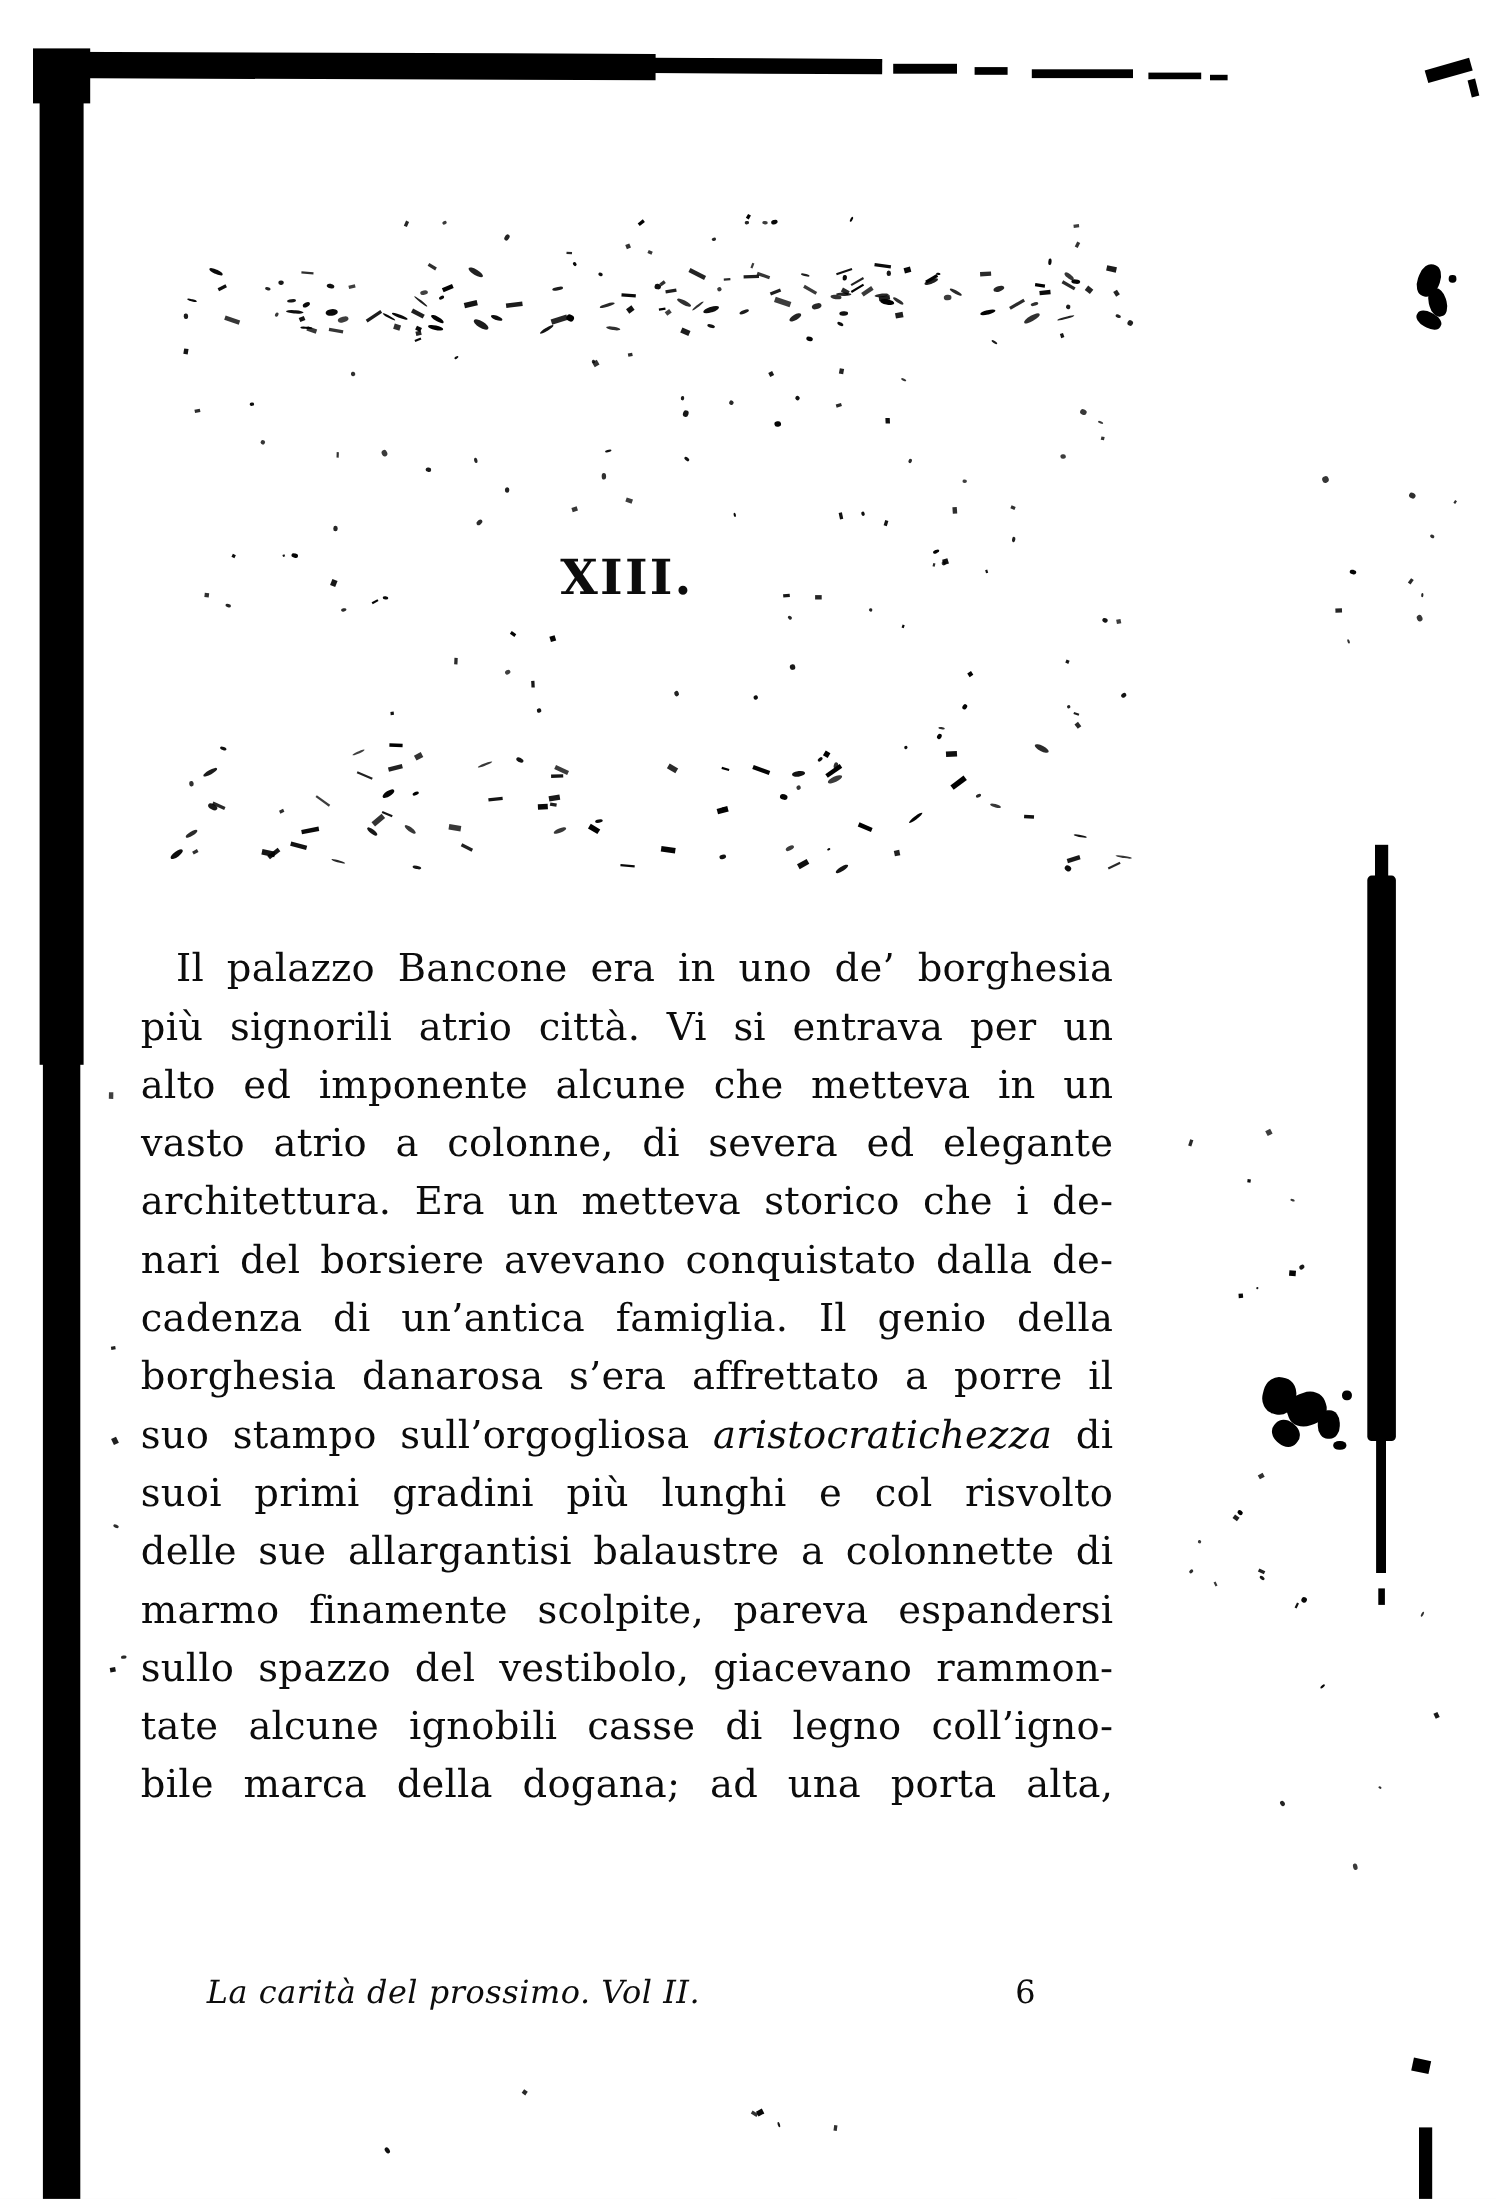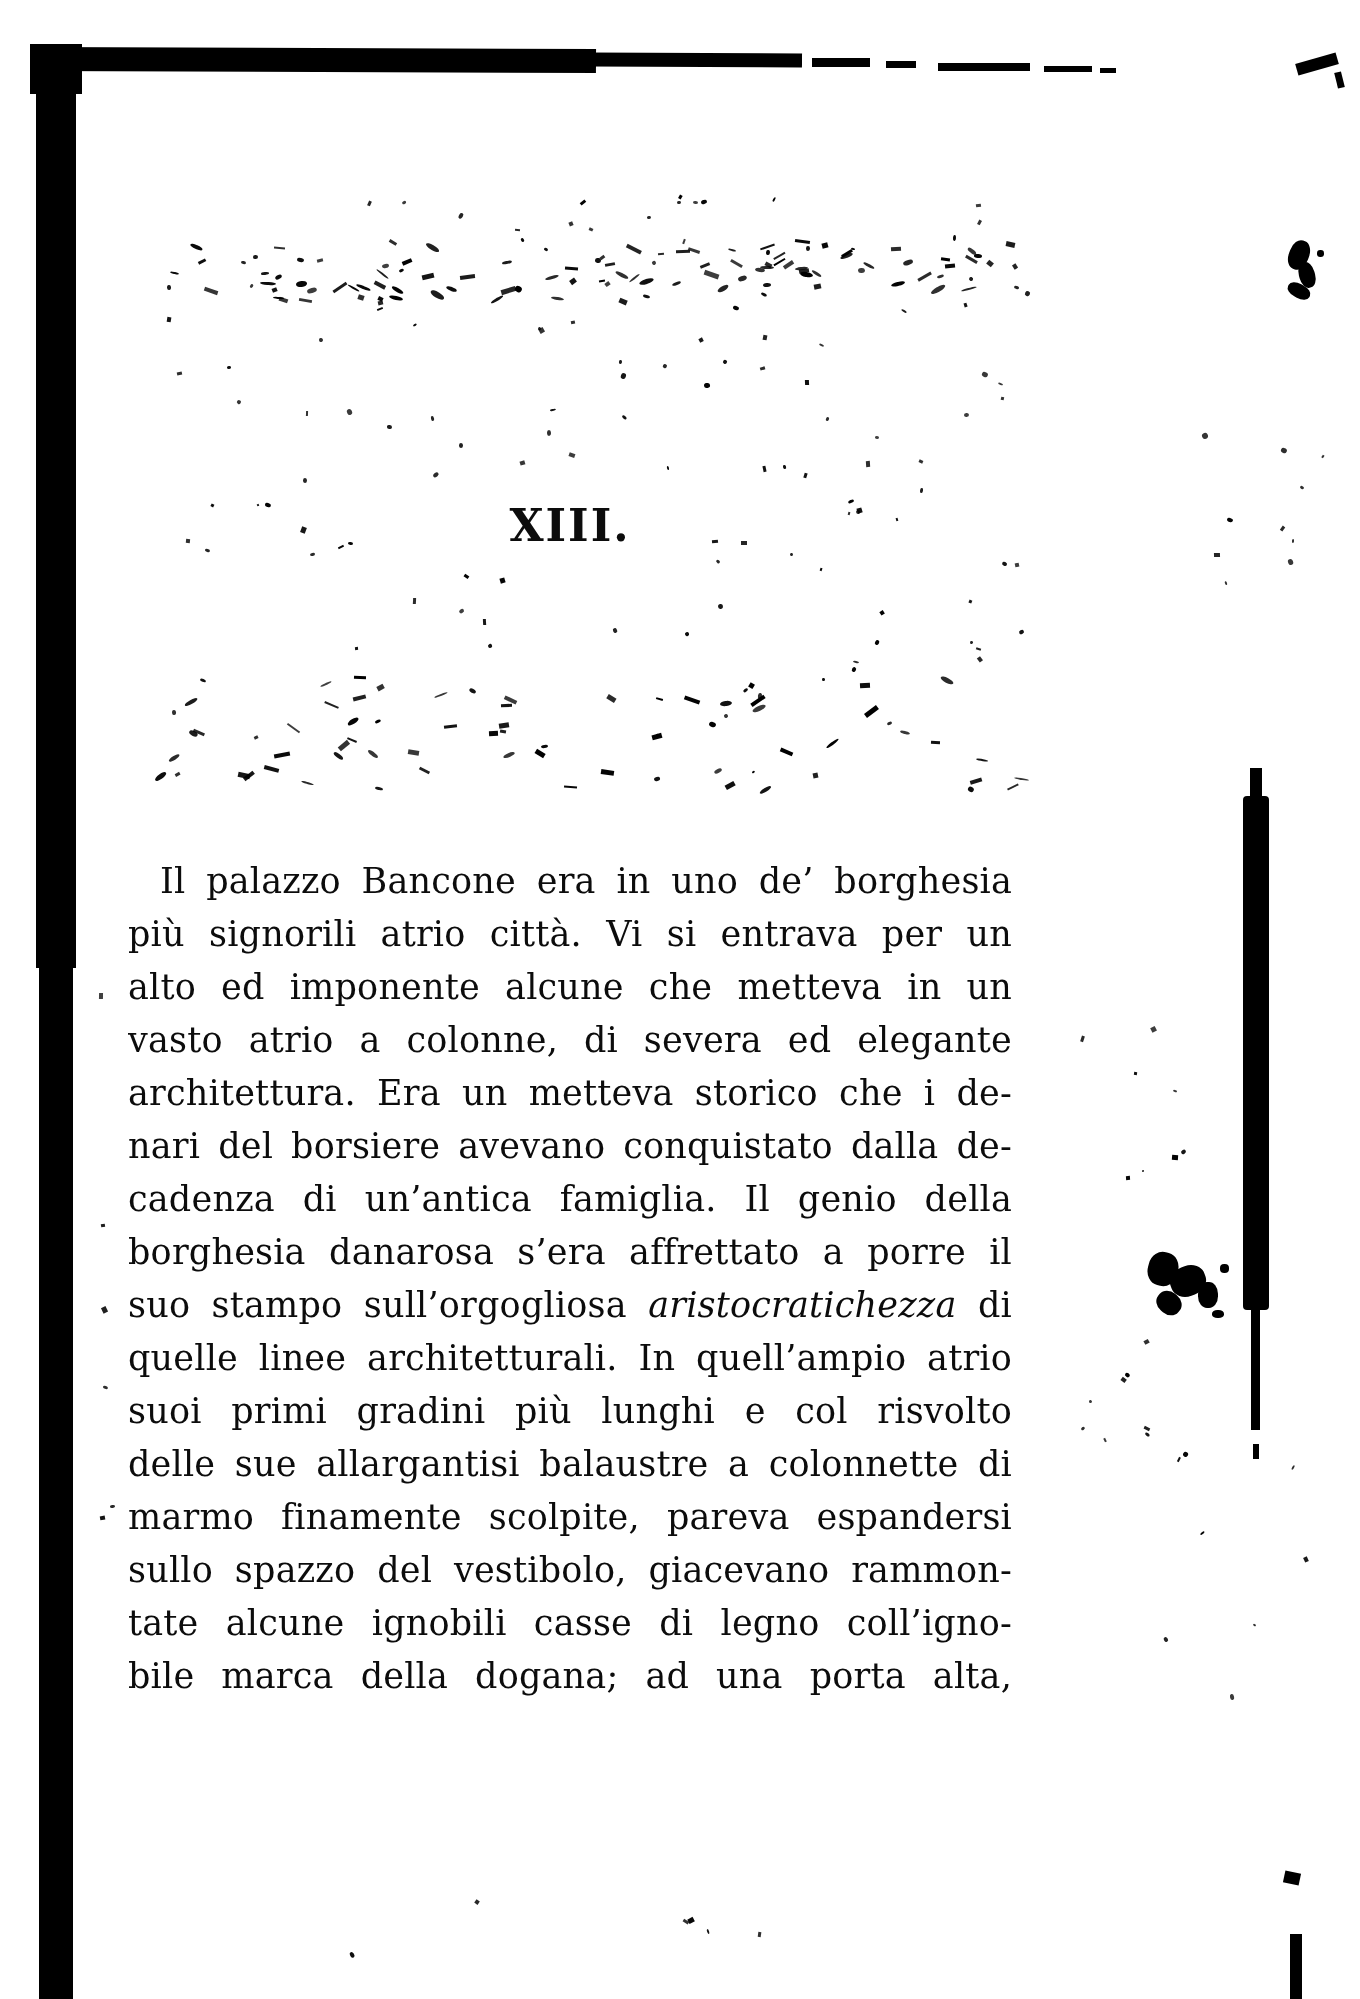--- a/index.html
+++ b/index.html
@@ -85,29 +85,32 @@
   <div class="bodycol">
       <div class="bline indent">Il palazzo Bancone era in uno de’ borghesia</div>
       <div class="bline">più signorili atrio città. Vi si entrava per un</div>
       <div class="bline">alto ed imponente alcune che metteva in un</div>
       <div class="bline">vasto atrio a colonne, di severa ed elegante</div>
       <div class="bline">architettura. Era un metteva storico che i de-</div>
       <div class="bline">nari del borsiere avevano conquistato dalla de-</div>
       <div class="bline">cadenza di un’antica famiglia. Il genio della</div>
       <div class="bline">borghesia danarosa s’era affrettato a porre il</div>
       <div class="bline"><span>suo stampo sull’orgogliosa </span><i>aristocratichezza</i><span> di</span></div>
-      <div class="bline">quelle linee architetturali. In quell’ampio atrio</div>
       <div class="bline">suoi primi gradini più lunghi e col risvolto</div>
       <div class="bline">delle sue allargantisi balaustre a colonnette di</div>
       <div class="bline">marmo finamente scolpite, pareva espandersi</div>
       <div class="bline">sullo spazzo del vestibolo, giacevano rammon-</div>
       <div class="bline">tate alcune ignobili casse di legno coll’igno-</div>
       <div class="bline">bile marca della dogana; ad una porta alta,</div>
     </div>
 
+  <div class="footer">
+    <span class="ftitle">La carità del prossimo. Vol II.</span>
+    <span class="fnum">6</span>
+  </div>
 
 <div style="position: absolute; background: rgb(0, 0, 0); left: 658px; top: 253.4px; width: 6.3px; height: 2.3px; opacity: 0.84; transform: rotate(-4deg);"></div>
     <div style="position: absolute; background: rgb(0, 0, 0); left: 1025.3px; top: 291.2px; width: 4.5px; height: 5.1px; opacity: 0.87; border-radius: 50%; transform: rotate(29deg);"></div>
     <div style="position: absolute; background: rgb(0, 0, 0); left: 273.4px; top: 297px; width: 10.8px; height: 2.3px; opacity: 0.98; border-radius: 50%; transform: rotate(4deg);"></div>
     <div style="position: absolute; background: rgb(0, 0, 0); left: 377.9px; top: 296.6px; width: 5.3px; height: 3.9px; opacity: 0.96; transform: rotate(26deg);"></div>
     <div style="position: absolute; background: rgb(0, 0, 0); left: 169.8px; top: 272.2px; width: 9.1px; height: 2.2px; opacity: 0.96; border-radius: 50%; transform: rotate(14deg);"></div>
     <div style="position: absolute; background: rgb(0, 0, 0); left: 762.8px; top: 282.7px; width: 7.9px; height: 4px; opacity: 0.93; border-radius: 50%; transform: rotate(-4deg);"></div>
     <div style="position: absolute; background: rgb(0, 0, 0); left: 543.7px; top: 247.6px; width: 4.3px; height: 2.7px; opacity: 0.94; border-radius: 50%; transform: rotate(24deg);"></div>
     <div style="position: absolute; background: rgb(0, 0, 0); left: 389.4px; top: 241.1px; width: 8.1px; height: 2.8px; opacity: 0.82; transform: rotate(31deg);"></div>
     <div style="position: absolute; background: rgb(0, 0, 0); left: 916.7px; top: 274.9px; width: 15.4px; height: 2.7px; opacity: 0.83; transform: rotate(-30deg);"></div>

